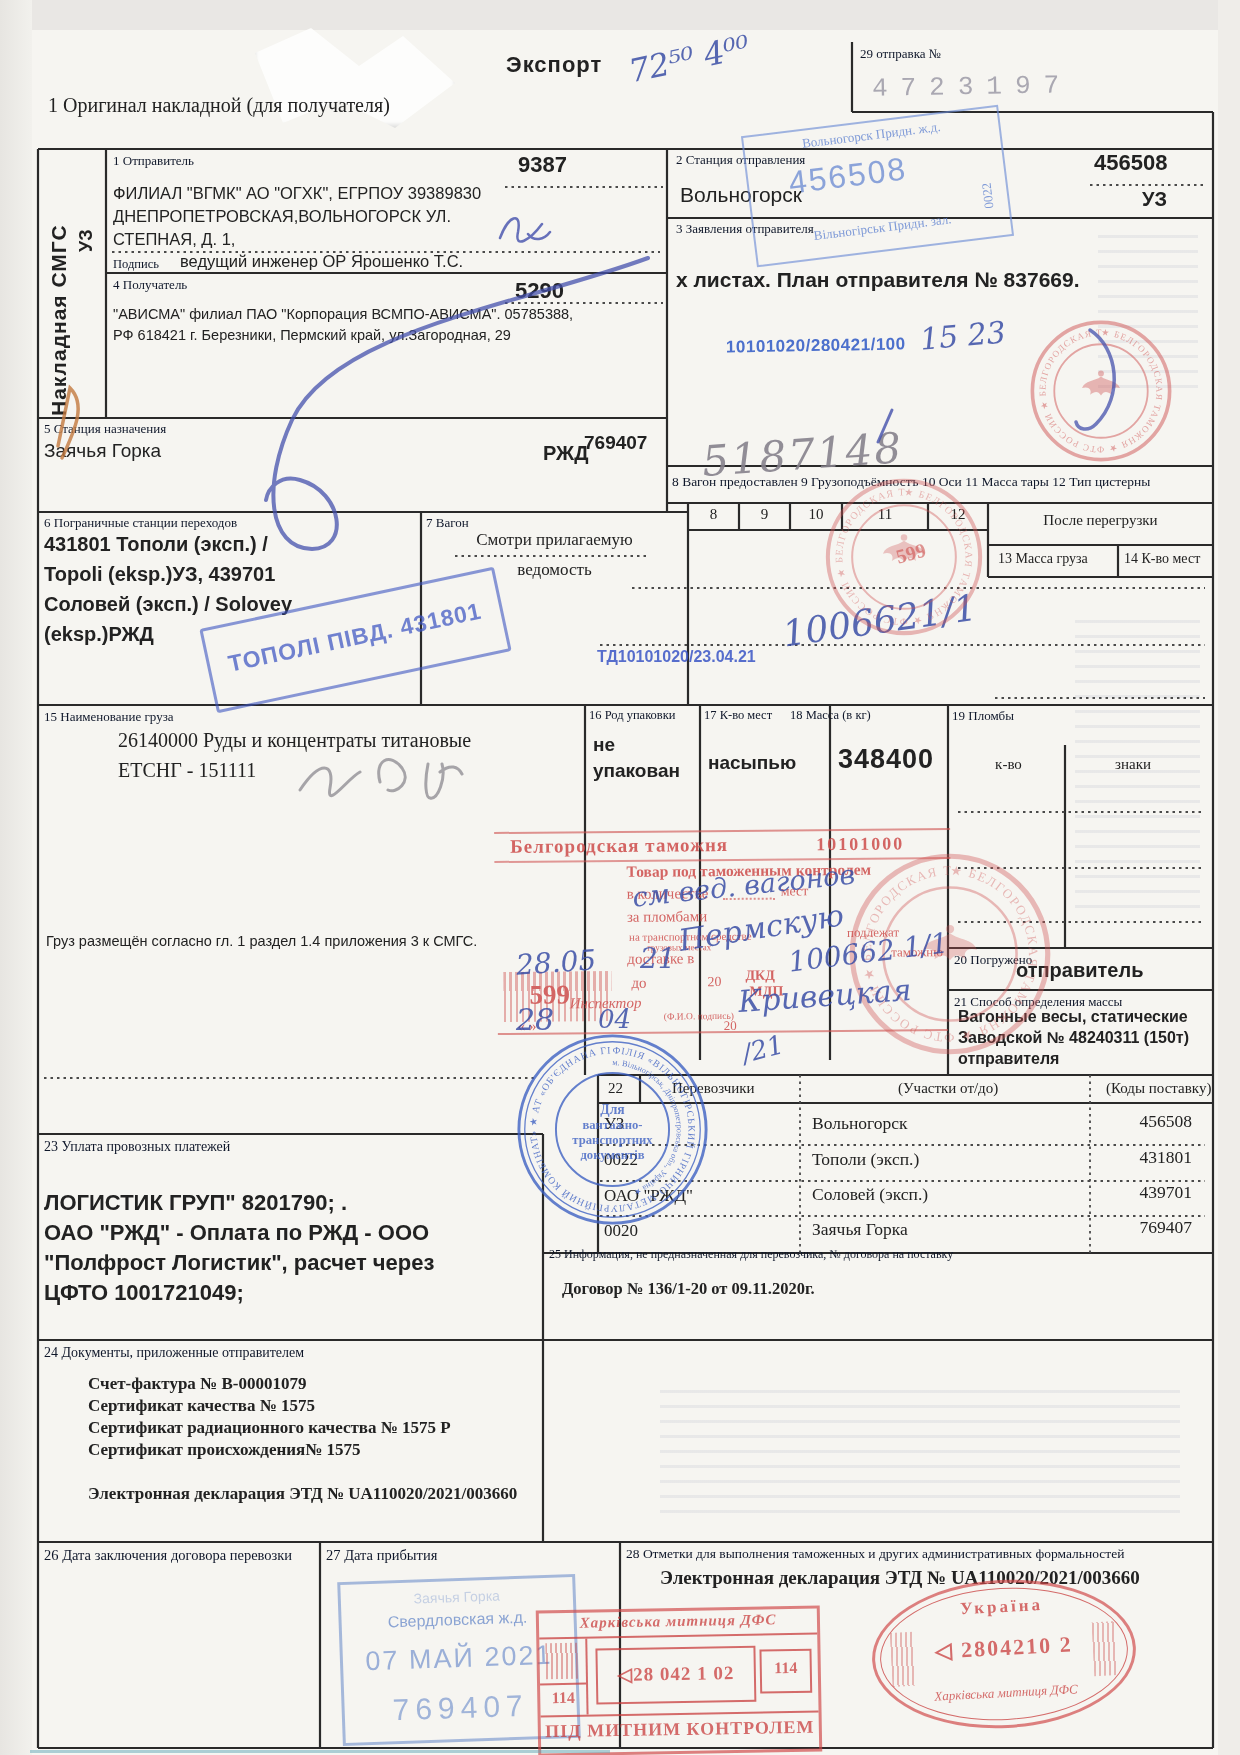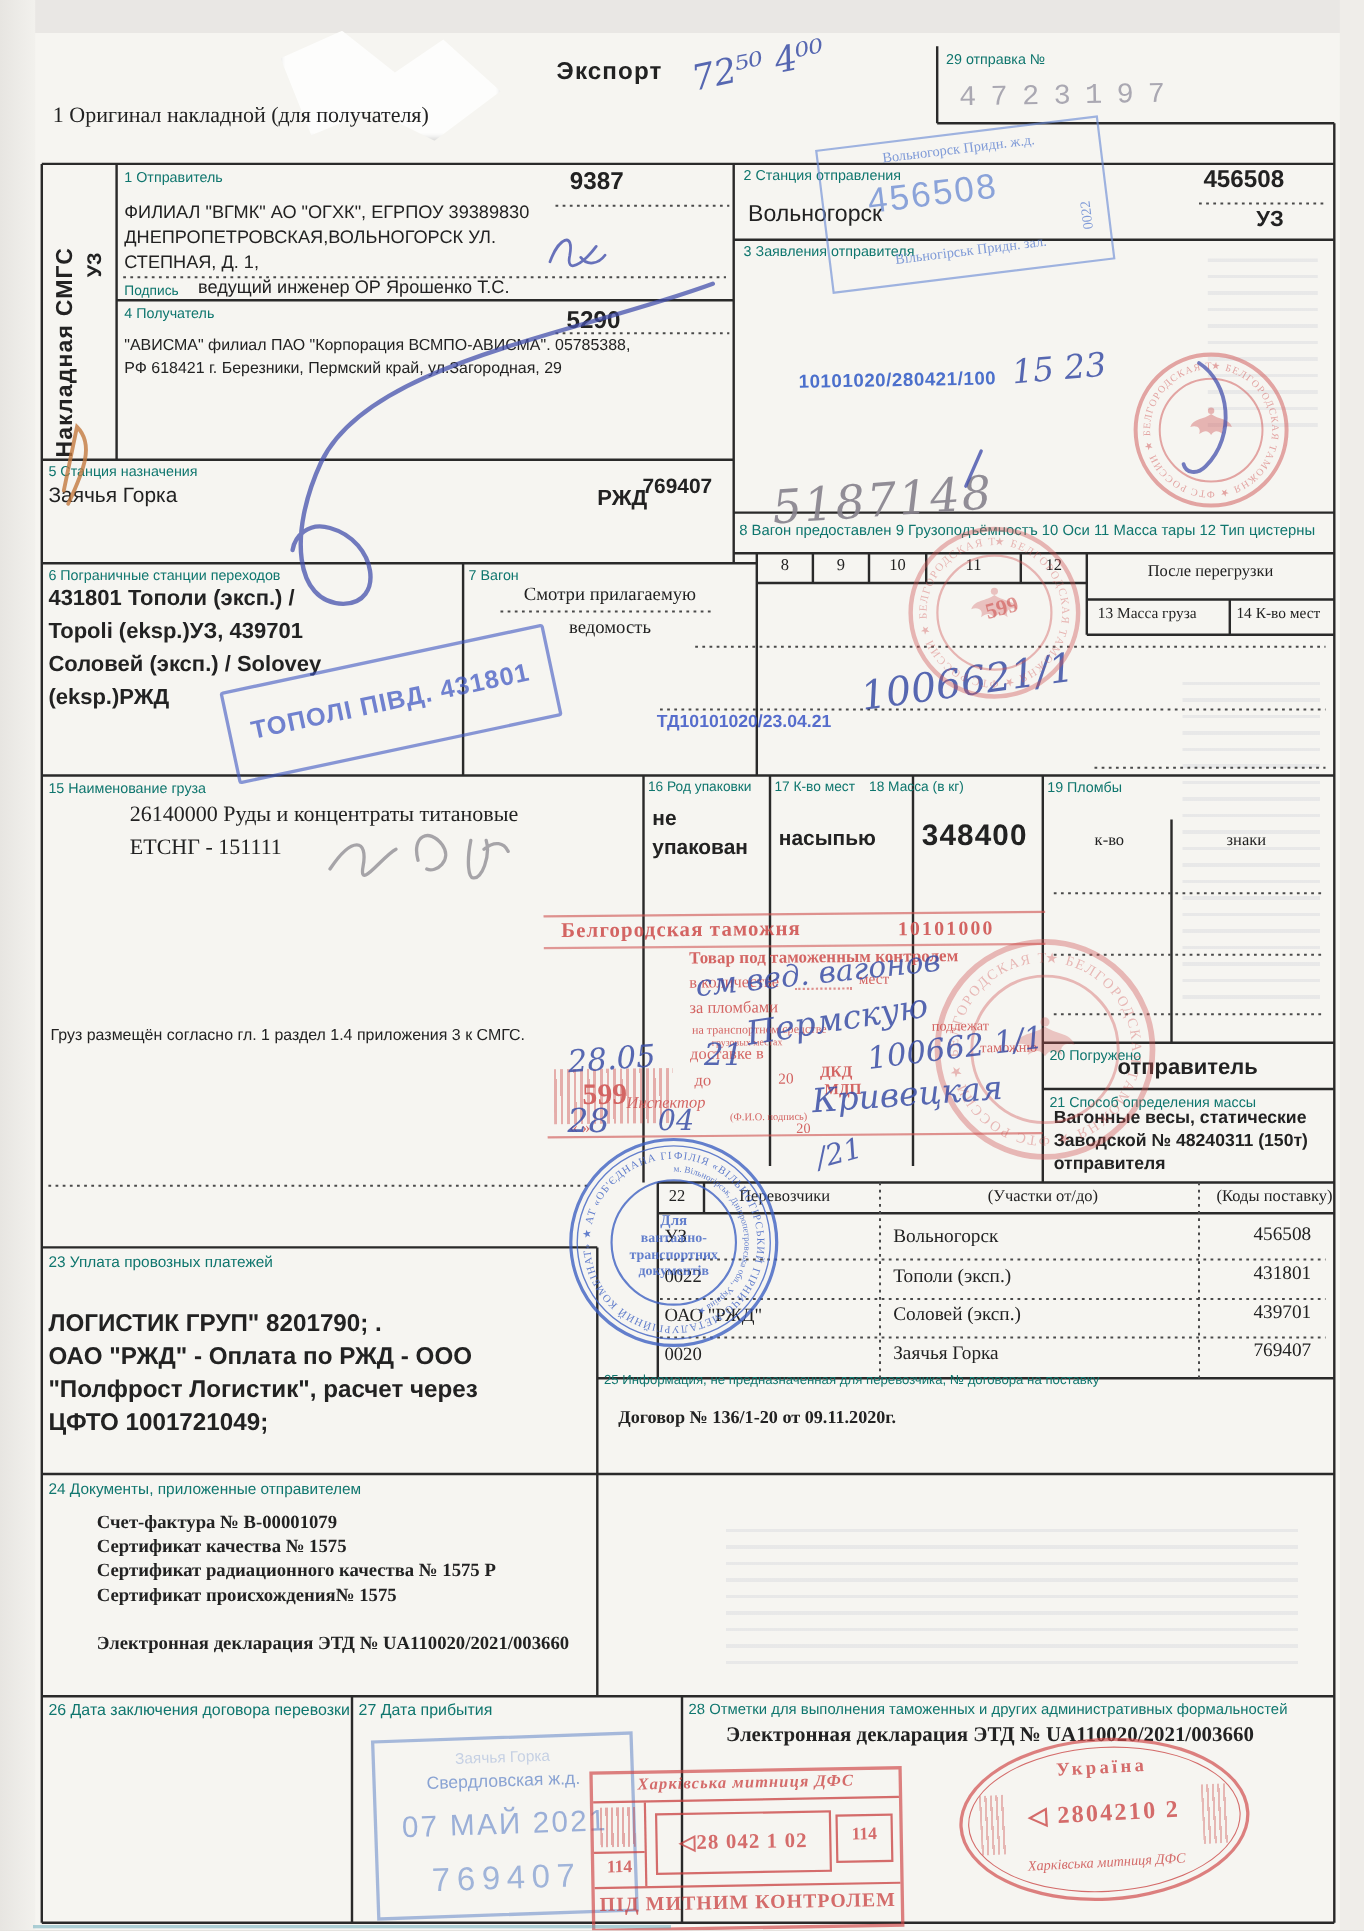--- a/index.html
+++ b/index.html
@@ -5,21 +5,21 @@
   html,body{margin:0;padding:0;background:#d8d6d2}
   #page{position:relative;width:1240px;height:1755px;background:#f6f5f1;overflow:hidden;
         font-family:"Liberation Serif",serif;color:#222}
   .a{position:absolute}
   .san{font-family:"Liberation Sans",sans-serif}
   .ser{font-family:"Liberation Serif",serif}
   .mono{font-family:"Liberation Mono",monospace}
   .b{font-weight:bold}
   .ctr{text-align:center}
   .ws{white-space:nowrap}
-  .lbl{font-size:13px;color:#0f766e;white-space:nowrap;font-family:Liberation Sans, sans-serif}
+  .lbl{font-size:13px;color:#0f172a;white-space:nowrap;font-family:Liberation Serif, serif}
   .vert{transform:rotate(-90deg);transform-origin:0 0;white-space:nowrap}
   .hw{font-family:"DejaVu Serif",serif;font-style:italic;color:rgba(58,77,166,.85);white-space:nowrap}
   .pencil{font-family:"DejaVu Serif",serif;font-style:italic;color:rgba(134,130,140,.9);white-space:nowrap}
   .hatch{background:repeating-linear-gradient(90deg,currentColor 0 2px,transparent 2px 5px)}
   .bars{background:repeating-linear-gradient(90deg,currentColor 0 2.5px,transparent 2.5px 6px)}
   .bleed{background:repeating-linear-gradient(180deg,rgba(110,120,155,.10) 0 3px,transparent 3px 15px)}
   .st-origin{left:748px;top:120px;width:255px;height:128px;border:2px solid rgba(108,140,214,.75);
              transform:rotate(-7deg);color:rgba(96,130,208,.92);opacity:.85}
   .st-topoli{left:205px;top:597px;width:295px;height:80px;border:3.5px solid rgba(61,85,194,.7);
              transform:rotate(-12deg);border-radius:3px;opacity:.85}
@@ -70,20 +70,21 @@
   <div class="a san ws" style="left:113px;top:230px;font-size:16.5px">СТЕПНАЯ, Д. 1,</div>
   <div class="a lbl" style="left:113px;top:257px;font-size:12.5px">Подпись</div>
   <div class="a san ws" style="left:180px;top:252px;font-size:16.5px">ведущий инженер ОР Ярошенко Т.С.</div>
 
   <div class="a lbl" style="left:676px;top:152px">2 Станция отправления</div>
   <div class="a san b ws" style="left:1094px;top:150px;font-size:22px">456508</div>
   <div class="a san b ws" style="left:1142px;top:188px;font-size:20px">УЗ</div>
   <div class="a san ws" style="left:680px;top:183px;font-size:21px">Вольногорск</div>
 
   <div class="a lbl" style="left:676px;top:221px">3 Заявления отправителя</div>
+  <div class="a san b ws" style="left:676px;top:268px;font-size:21px">х листах. План отправителя № 837669.</div>
 
   <div class="a lbl" style="left:113px;top:277px">4 Получатель</div>
   <div class="a san b ws" style="left:515px;top:278px;font-size:22px">5290</div>
   <div class="a san ws" style="left:113px;top:306px;font-size:14.5px">"АВИСМА" филиал ПАО "Корпорация ВСМПО-АВИСМА".  05785388,</div>
   <div class="a san ws" style="left:113px;top:327px;font-size:14.5px">РФ 618421 г. Березники, Пермский край, ул.Загородная, 29</div>
 
   <div class="a lbl" style="left:44px;top:421px">5 Станция назначения</div>
   <div class="a san ws" style="left:44px;top:440px;font-size:19px">Заячья Горка</div>
   <div class="a san b ws" style="left:543px;top:442px;font-size:20px">РЖД</div>
   <div class="a san b ws" style="left:584px;top:432px;font-size:19px">769407</div>

